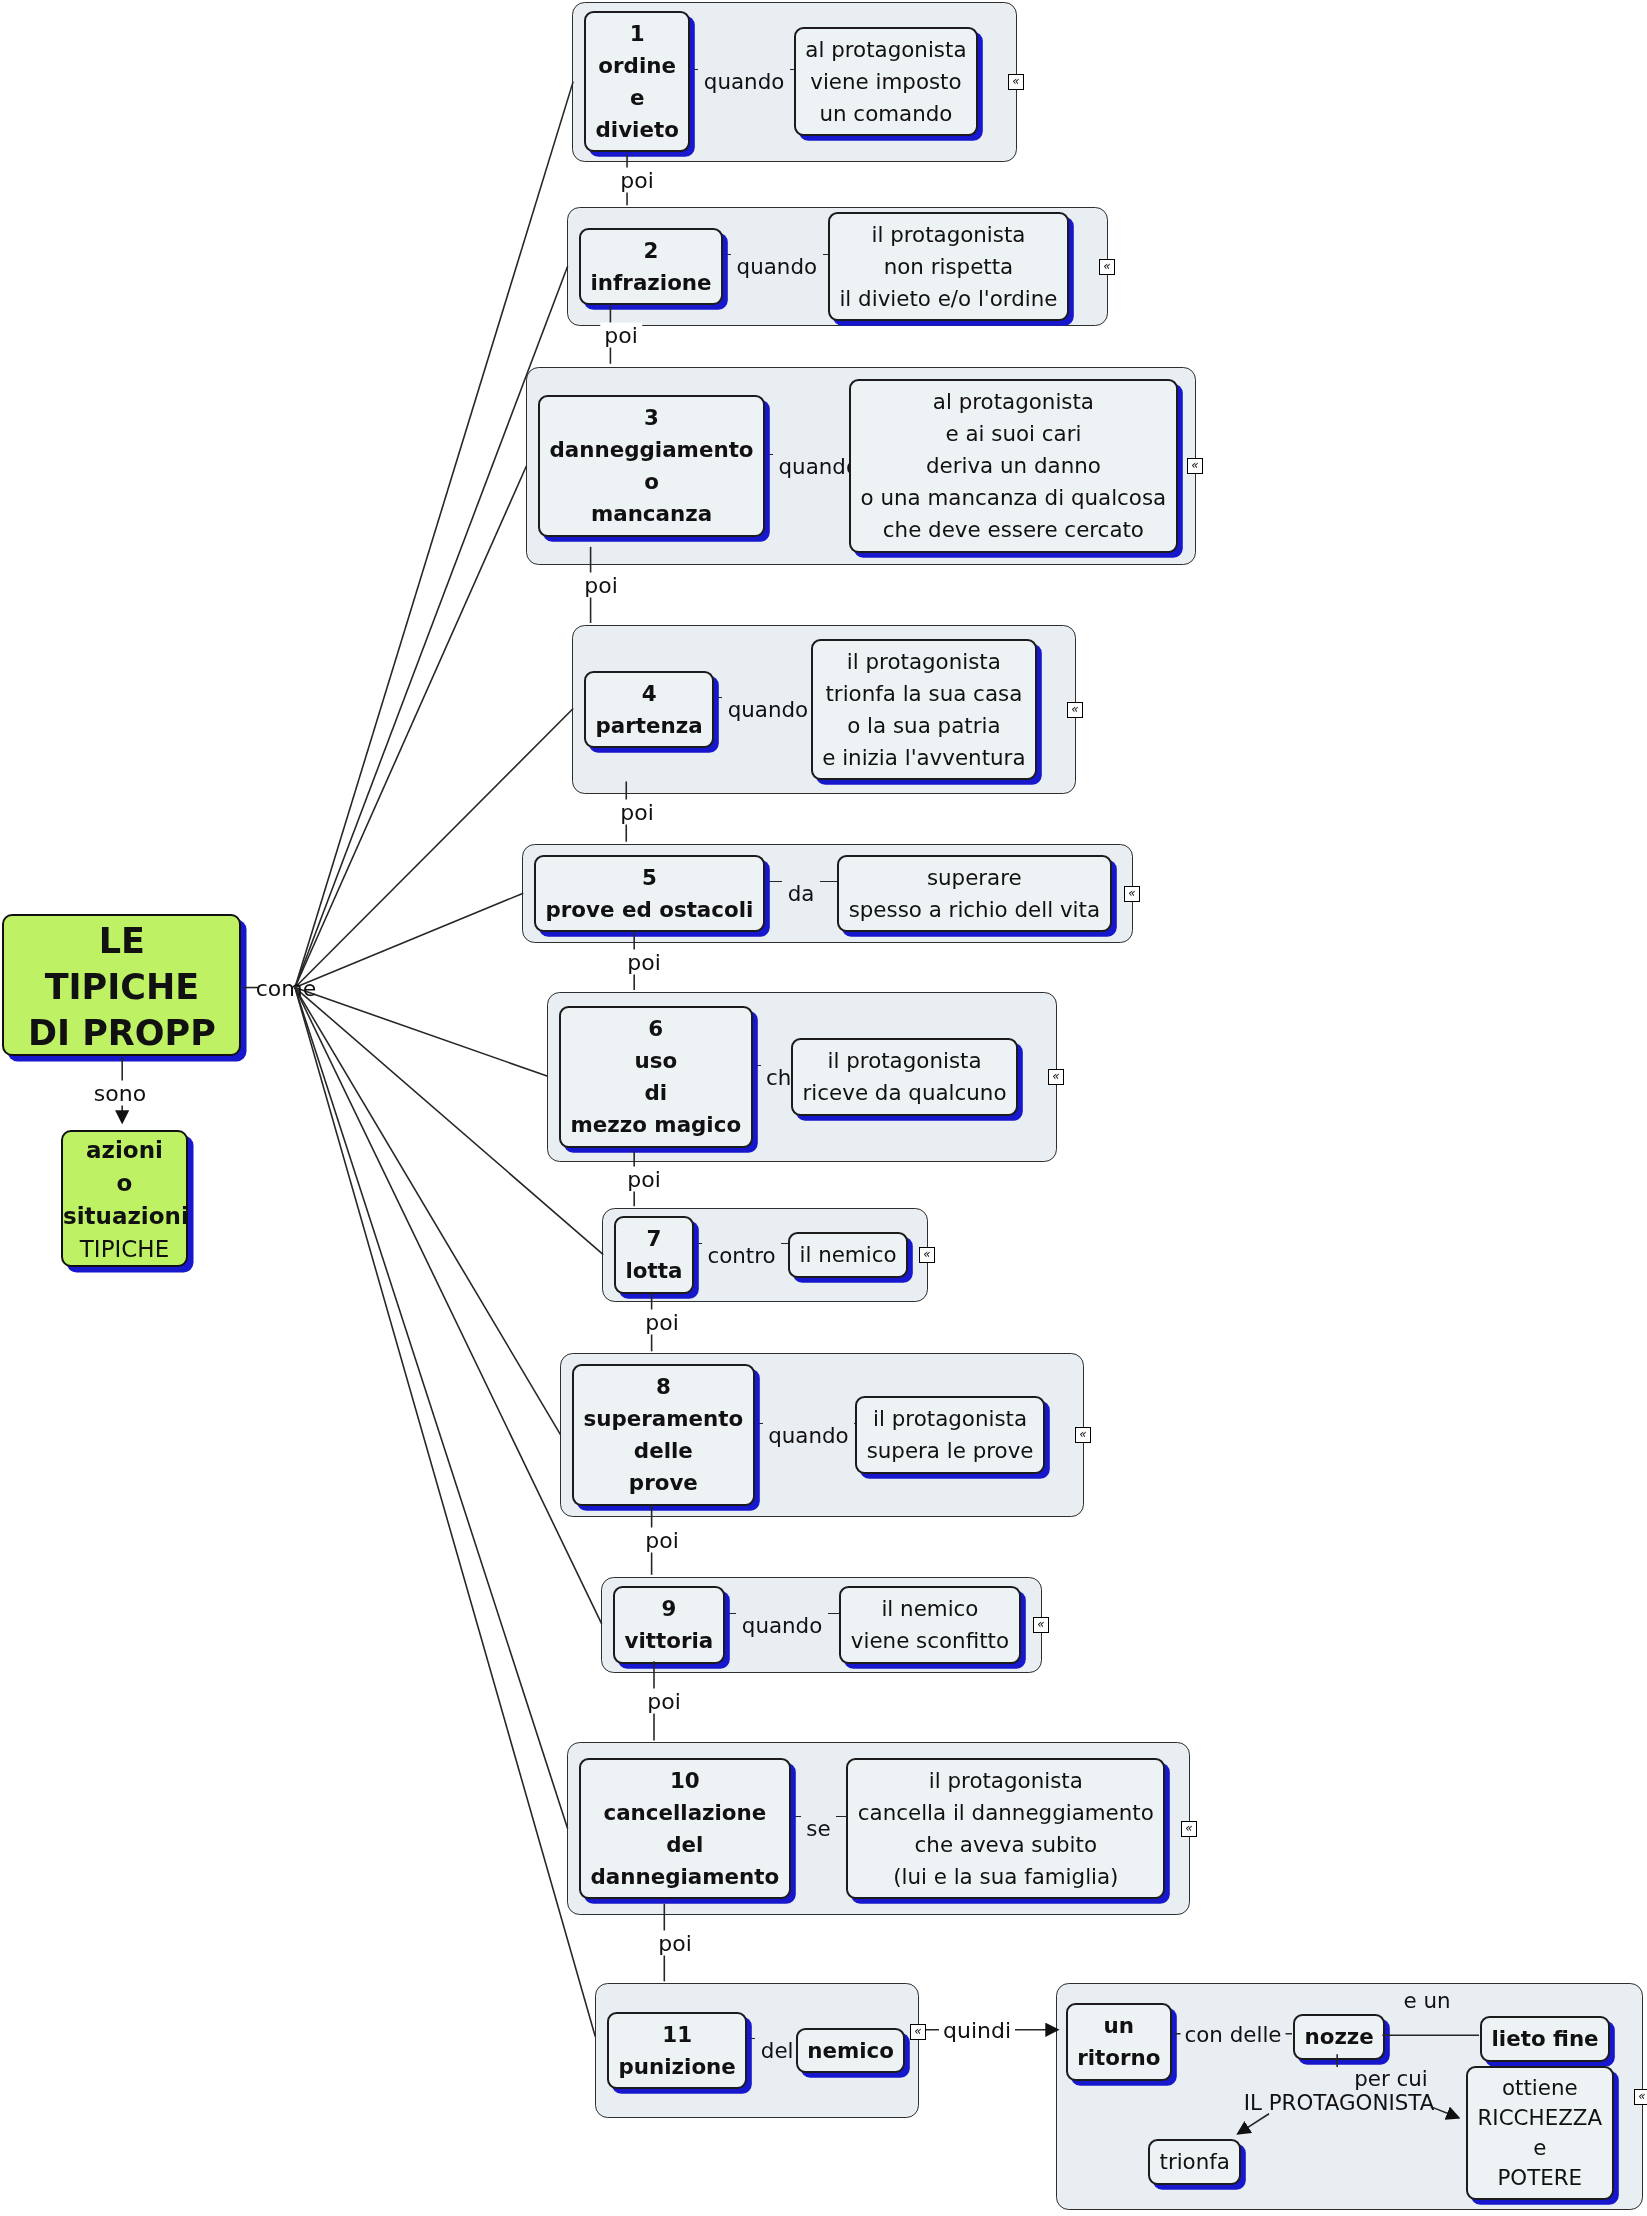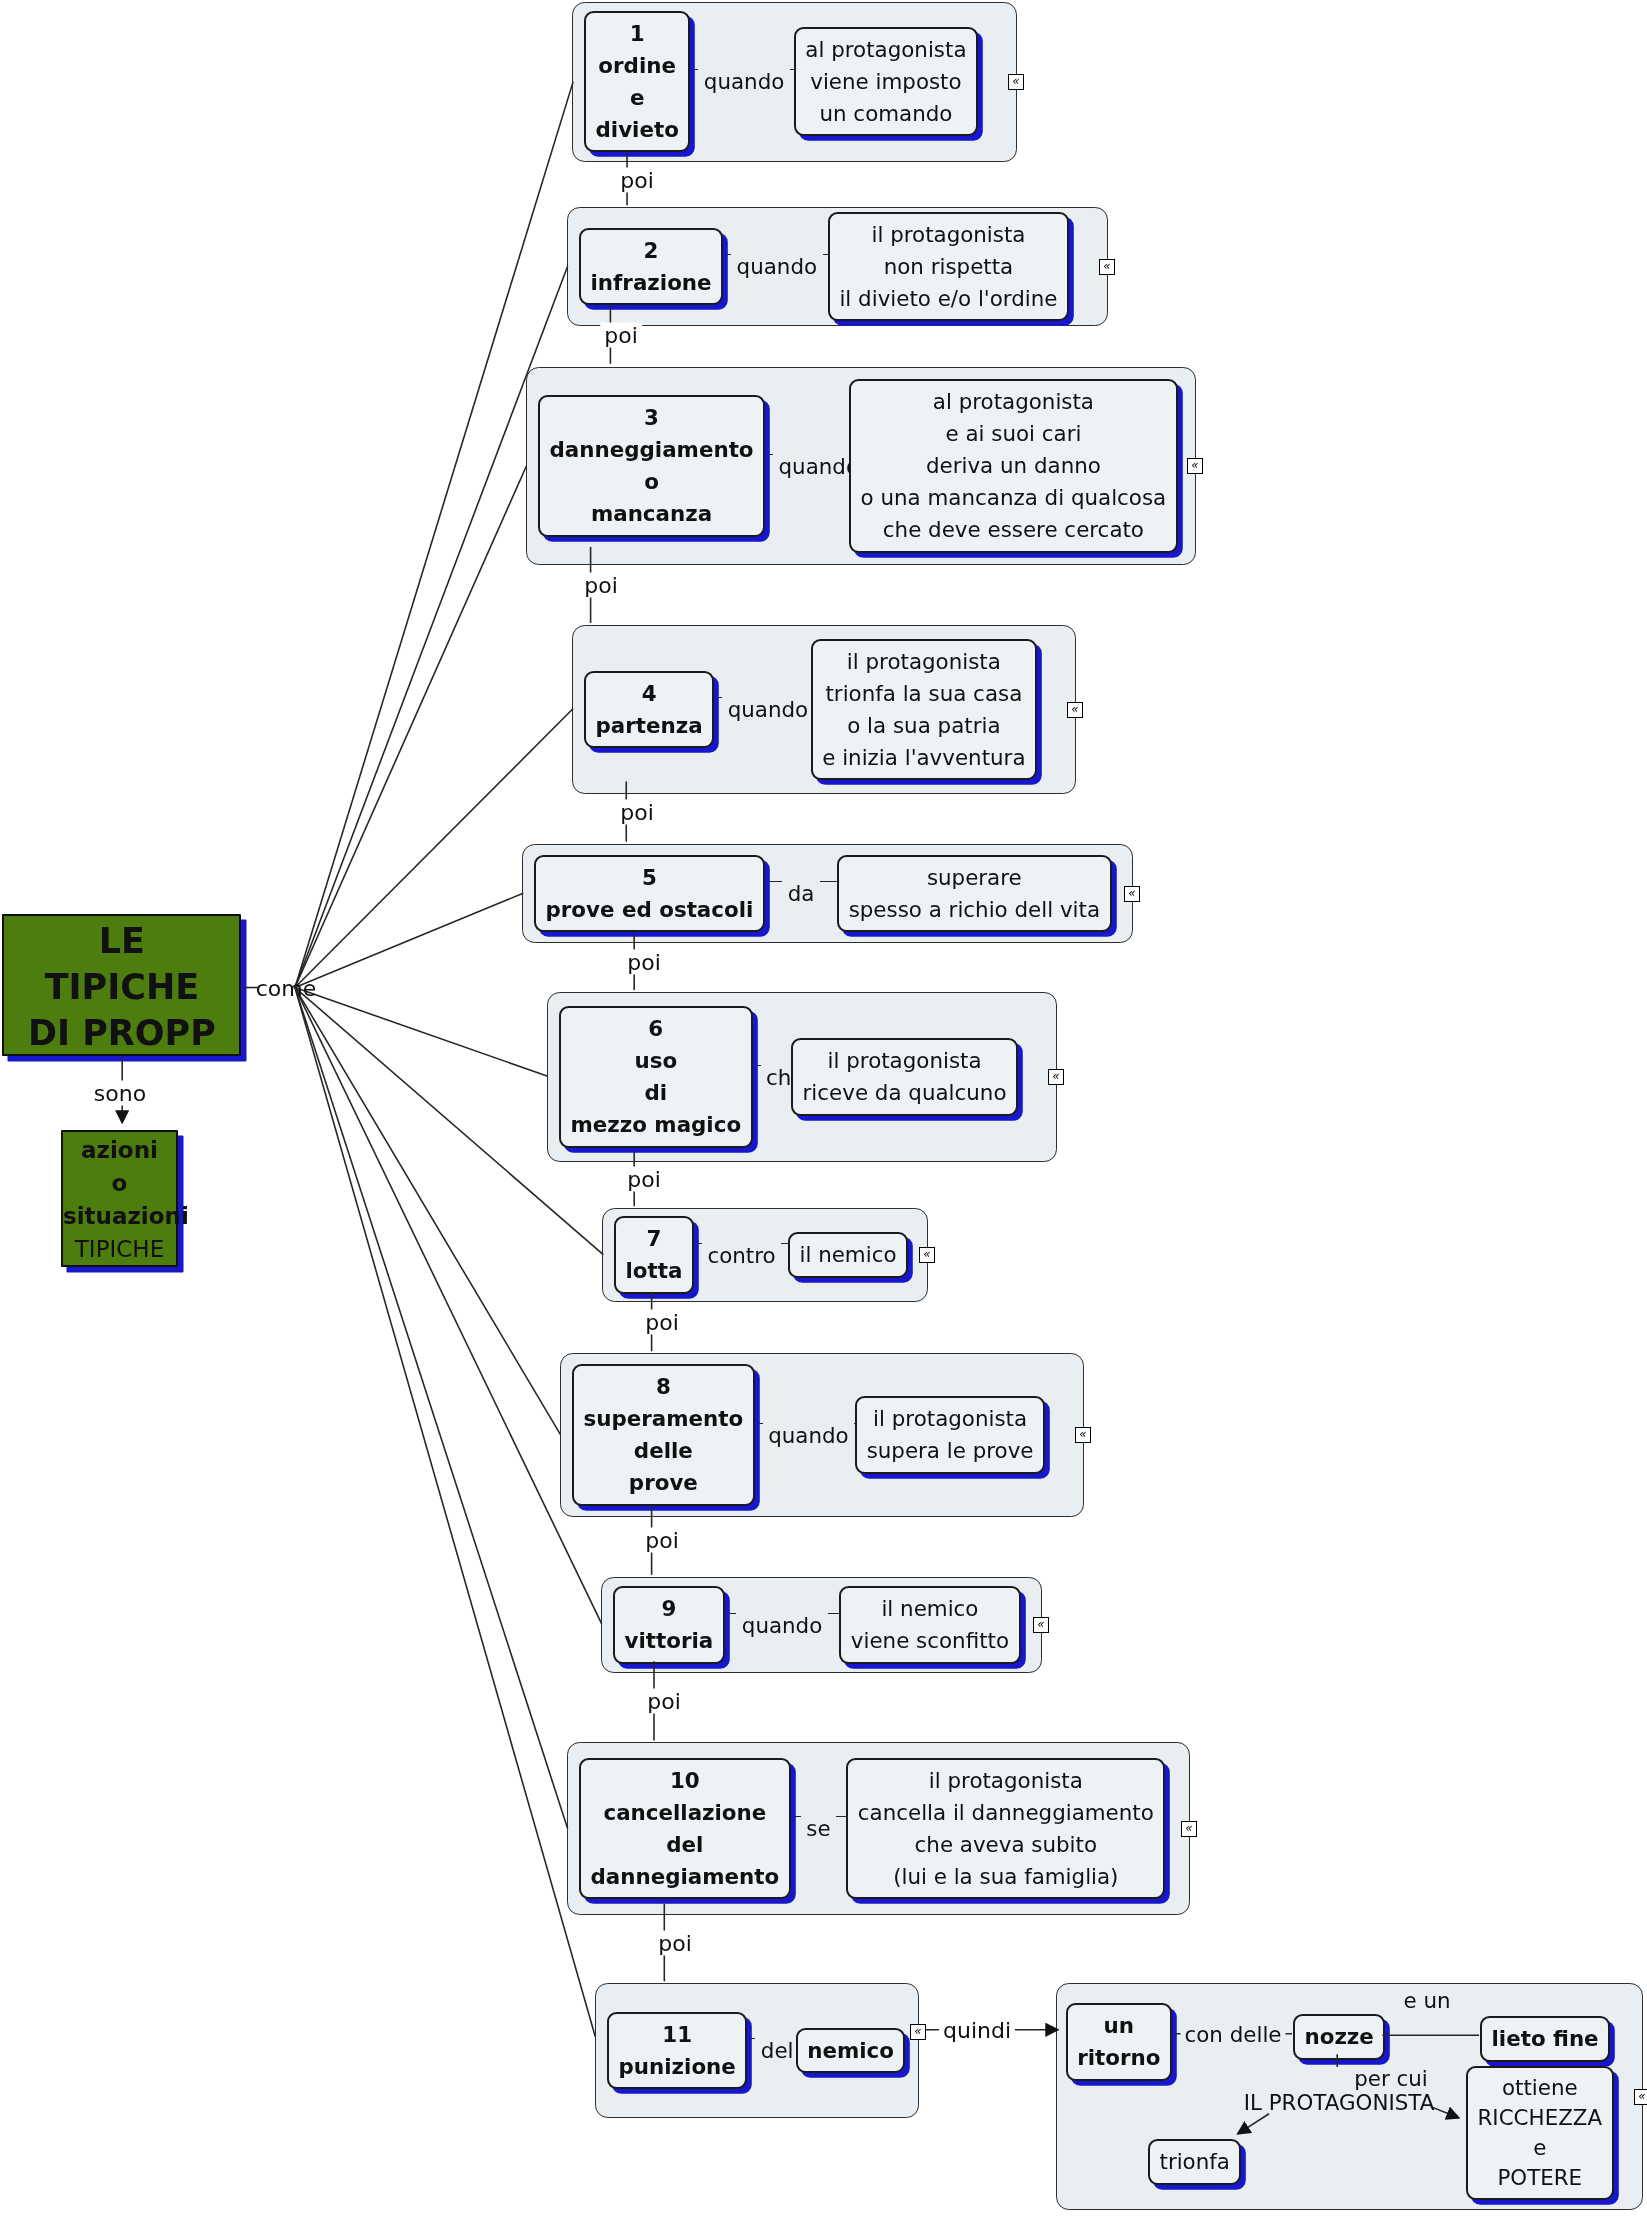--- a/index.html
+++ b/index.html
@@ -11,24 +11,24 @@
         box-shadow:4.8px 4.8px 0 #1717cd;padding:4.8px 9.5px;text-align:center;
         font-size:21.4px;line-height:32px;flex:0 0 auto;z-index:2;}
   .node.bold{font-weight:bold;}
   .n2{margin-right:27px;}
   .conn{flex:1 1 auto;display:flex;align-items:flex-start;min-width:22px;}
   .cl{flex:1;border-top:1.6px solid #262626;height:0;min-width:8px;}
   .clabel{padding:0 5.5px;font-size:21.4px;white-space:nowrap;}
   .collapse{position:absolute;right:-8px;top:calc(50% - 8px);width:16px;height:16px;
             background:#fff;border:1.2px solid #000;font-size:12px;line-height:13.5px;
             text-align:center;z-index:7;font-style:italic;box-sizing:border-box;}
-  .bigbox{position:absolute;background:#4d7c0f;border:2.4px solid #101010;border-radius:1px;
+  .bigbox{position:absolute;background:#bef264;border:2.4px solid #101010;border-radius:10px;
           box-shadow:5.5px 5.5px 0 #1717cd;text-align:center;z-index:1;box-sizing:border-box;}
   #title-box{left:2.4px;top:914px;width:239px;height:142px;font-size:35px;line-height:46px;font-weight:bold;}
-  #def-box{left:61px;top:1130px;width:117px;height:137px;font-size:23px;line-height:33px;}
+  #def-box{left:61px;top:1130px;width:127px;height:137px;font-size:23px;line-height:33px;}
   #def-box .rg{font-weight:normal;} #def-box div{font-weight:bold;}
   .wlabel{position:absolute;transform:translate(-50%,-50%);font-size:22px;background:#fff;
           padding:0 4px;z-index:6;white-space:nowrap;}
   .glabel{position:absolute;transform:translate(-50%,-50%);font-size:21.4px;background:#e9eef2;
           padding:0 4px;z-index:6;white-space:nowrap;}
   .plain{background:transparent;}
   #wires{position:absolute;left:0;top:0;z-index:5;pointer-events:none;}
   .fin{position:absolute;display:block;padding:0;}
   .fnode{position:absolute;}
 </style>

